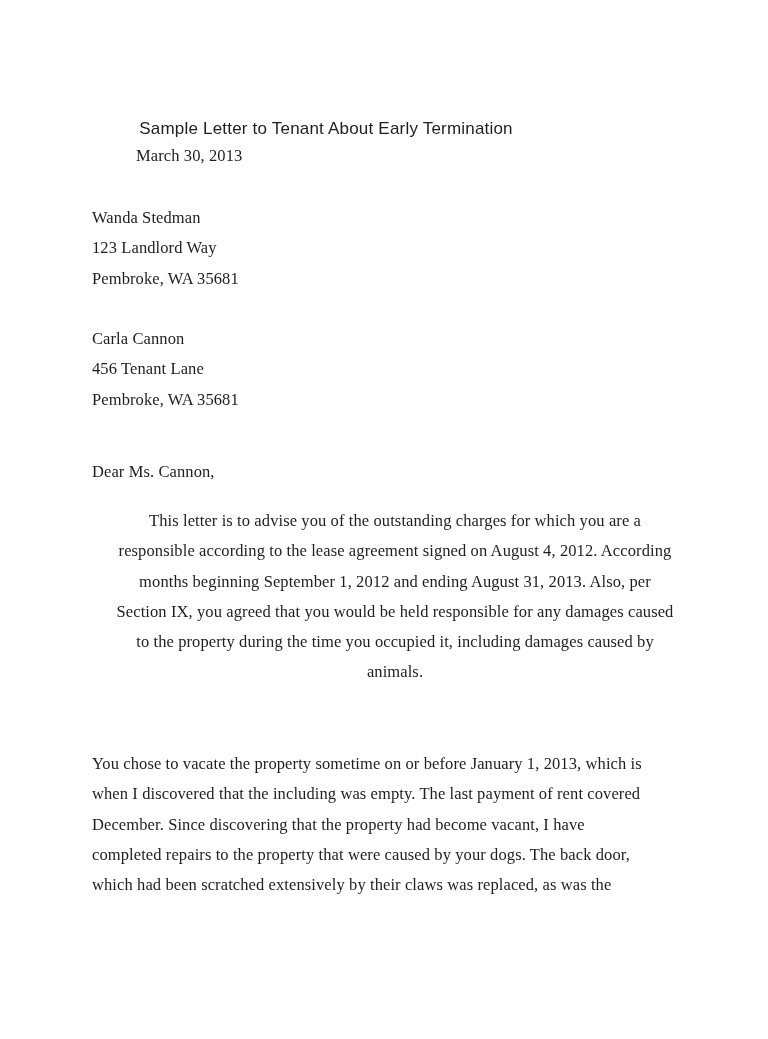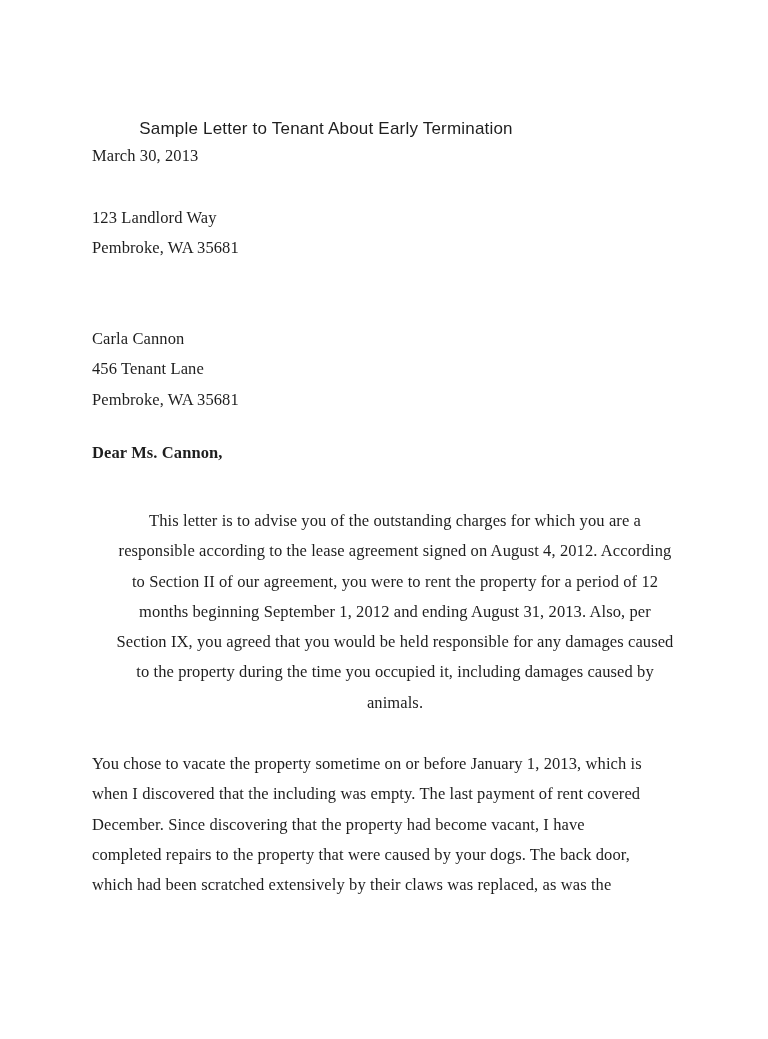--- a/index.html
+++ b/index.html
@@ -35,24 +35,24 @@
     letter-spacing: 0.2px;
     color: var(--text-color, #1c1c1c);
   }
   .block {
     position: absolute;
     left: 92px;
     line-height: 30.3px;
     letter-spacing: 0.1px;
     white-space: nowrap;
   }
-  .date-line   { top: 141px; }
+  .date-line   { top: 141px; margin-left: 44px; }
   .sender-block    { top: 203px; }
   .recipient-block { top: 324px; }
-  .salutation  { top: 438px; font-weight: bold; }
+  .salutation  { top: 457px; }
   .para {
     position: absolute;
     left: 92px;
     width: 606px;
     line-height: 30.3px;
     letter-spacing: 0.1px;
   }
   .para-1 { top: 506px; text-align: center; }
   .para-2 { top: 749px; }
   .para .line, .block .line {
@@ -63,36 +63,36 @@
 </head>
 <body>
 
 <div class="letter-page">
 
   <div class="doc-title">Sample Letter to Tenant About Early Termination</div>
 
   <div class="block date-line">March 30, 2013</div>
 
   <div class="block sender-block">
+    <span class="line">Wanda Stedman</span>
     <span class="line">123 Landlord Way</span>
     <span class="line">Pembroke, WA 35681</span>
   </div>
 
   <div class="block recipient-block">
     <span class="line">Carla Cannon</span>
     <span class="line">456 Tenant Lane</span>
     <span class="line">Pembroke, WA 35681</span>
   </div>
 
   <div class="block salutation">Dear Ms. Cannon,</div>
 
   <div class="para para-1">
     <span class="line">This letter is to advise you of the outstanding charges for which you are a</span>
     <span class="line">responsible according to the lease agreement signed on August 4, 2012. According</span>
-    <span class="line">to Section II of our agreement, you were to rent the property for a period of 12</span>
     <span class="line">months beginning September 1, 2012 and ending August 31, 2013. Also, per</span>
     <span class="line">Section IX, you agreed that you would be held responsible for any damages caused</span>
     <span class="line">to the property during the time you occupied it, including damages caused by</span>
     <span class="line">animals.</span>
   </div>
 
   <div class="para para-2">
     <span class="line">You chose to vacate the property sometime on or before January 1, 2013, which is</span>
     <span class="line">when I discovered that the including was empty. The last payment of rent covered</span>
     <span class="line">December. Since discovering that the property had become vacant, I have</span>

